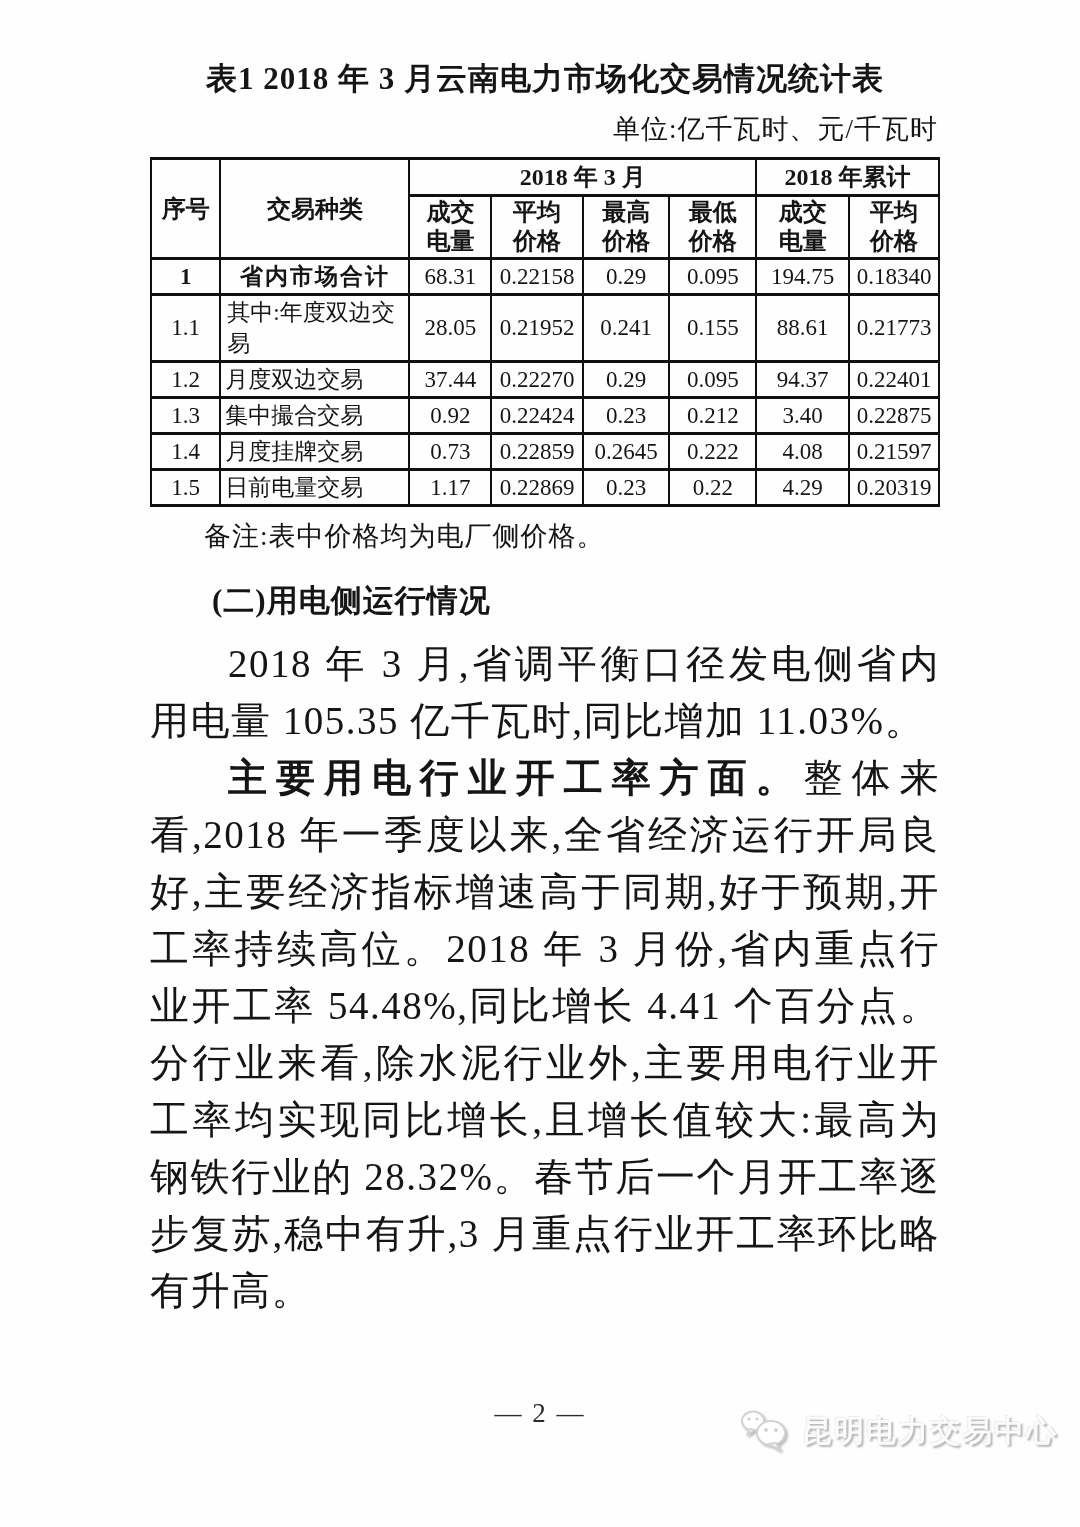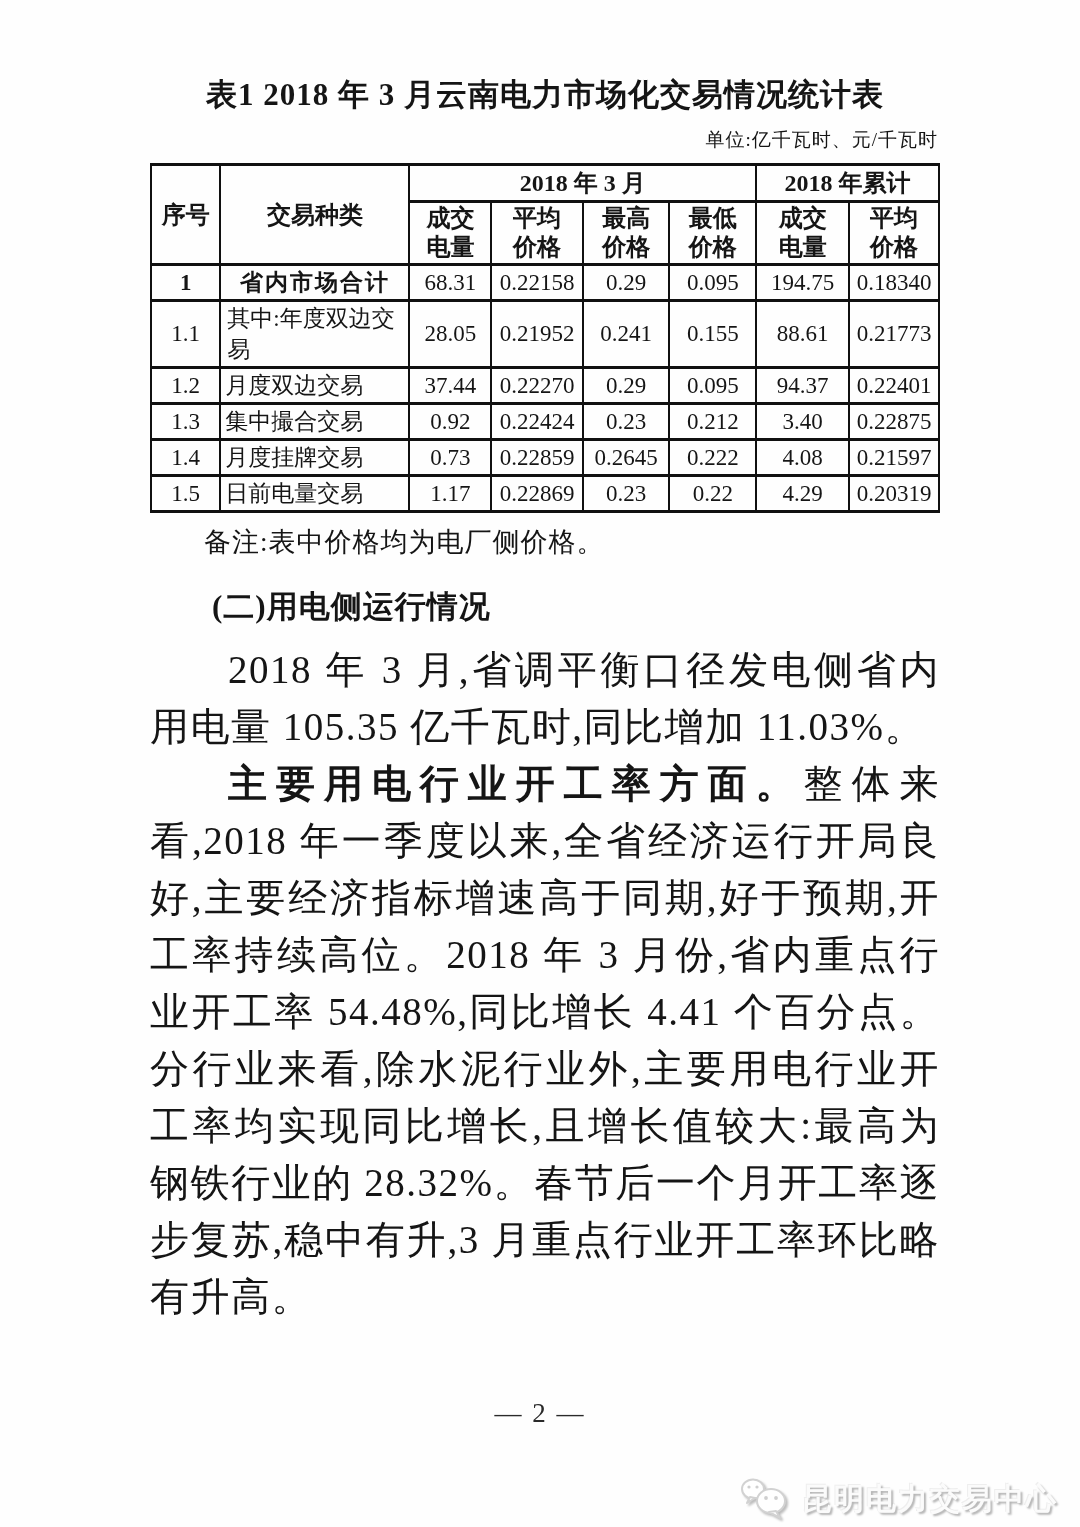--- a/index.html
+++ b/index.html
@@ -11,32 +11,32 @@
     background: #fefefe;
     font-family: "Liberation Serif", "DejaVu Serif", serif;
     color: #151515;
     overflow: hidden;
   }
   .content {
     position: absolute;
     left: 150px;
     top: 0;
     width: 790px;
-    padding-top: 76px;
+    padding-top: 60px;
   }
   .doc-title {
     text-align: center;
     font-size: 31px;
     font-weight: 600;
     letter-spacing: 1px;
     line-height: 38px;
   }
   .unit-line {
     text-align: right;
-    font-size: 19px;
+    font-size: 27px;
     letter-spacing: 1px;
     margin-top: 13px;
     padding-right: 2px;
   }
   table.stats {
     width: 100%;
     border-collapse: collapse;
     margin-top: 10px;
     table-layout: fixed;
   }
@@ -103,21 +103,21 @@
     top: 1398px;
     left: 0;
     width: 100%;
     text-align: center;
     font-size: 27px;
     color: #2a2a2a;
     letter-spacing: 2px;
   }
   .watermark {
     position: absolute;
-    top: 1477px;
+    top: 1409px;
     right: 22px;
     display: flex;
     align-items: center;
     gap: 10px;
   }
   .watermark .brand-text {
     font-size: 30px;
     font-weight: bold;
     letter-spacing: 2px;
     color: #fbfbfb;

